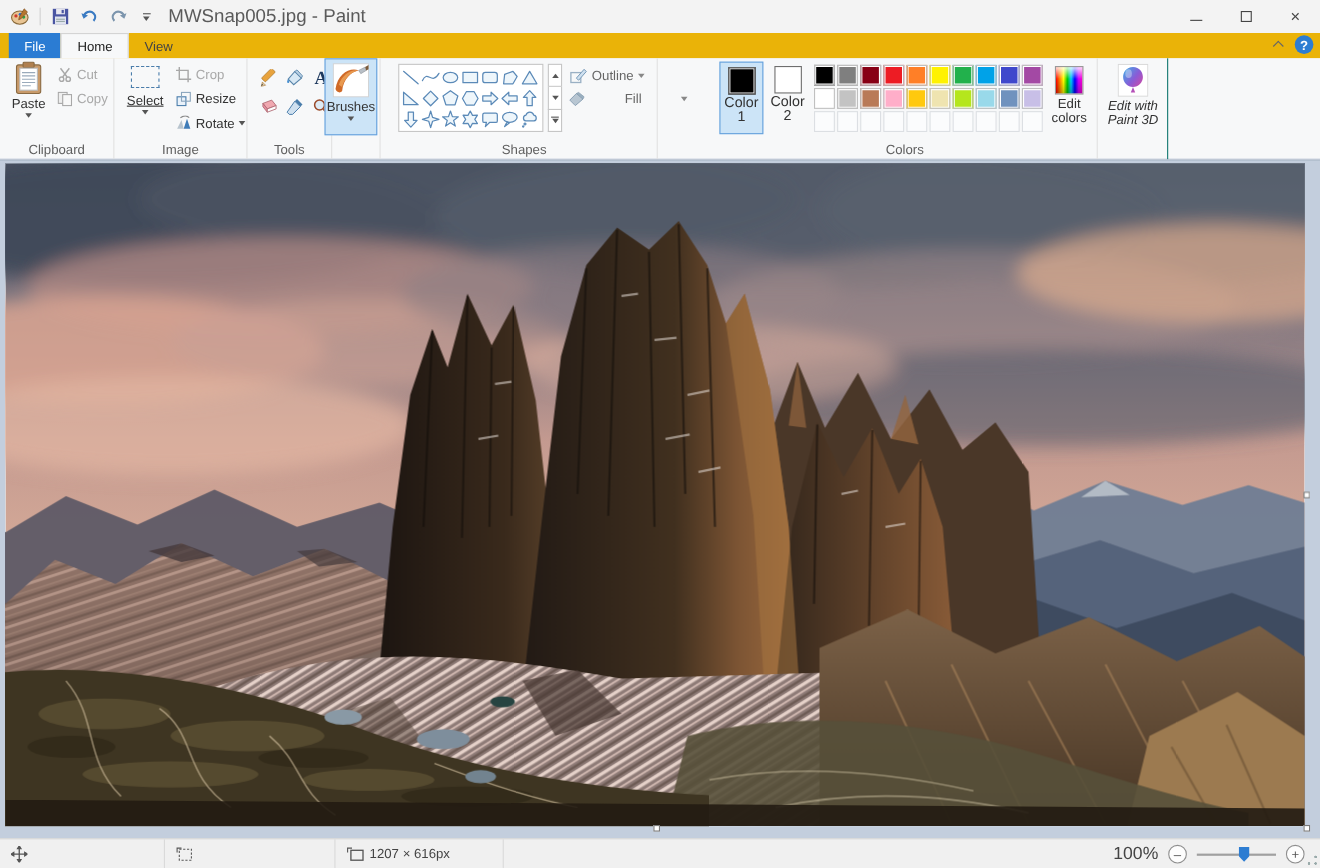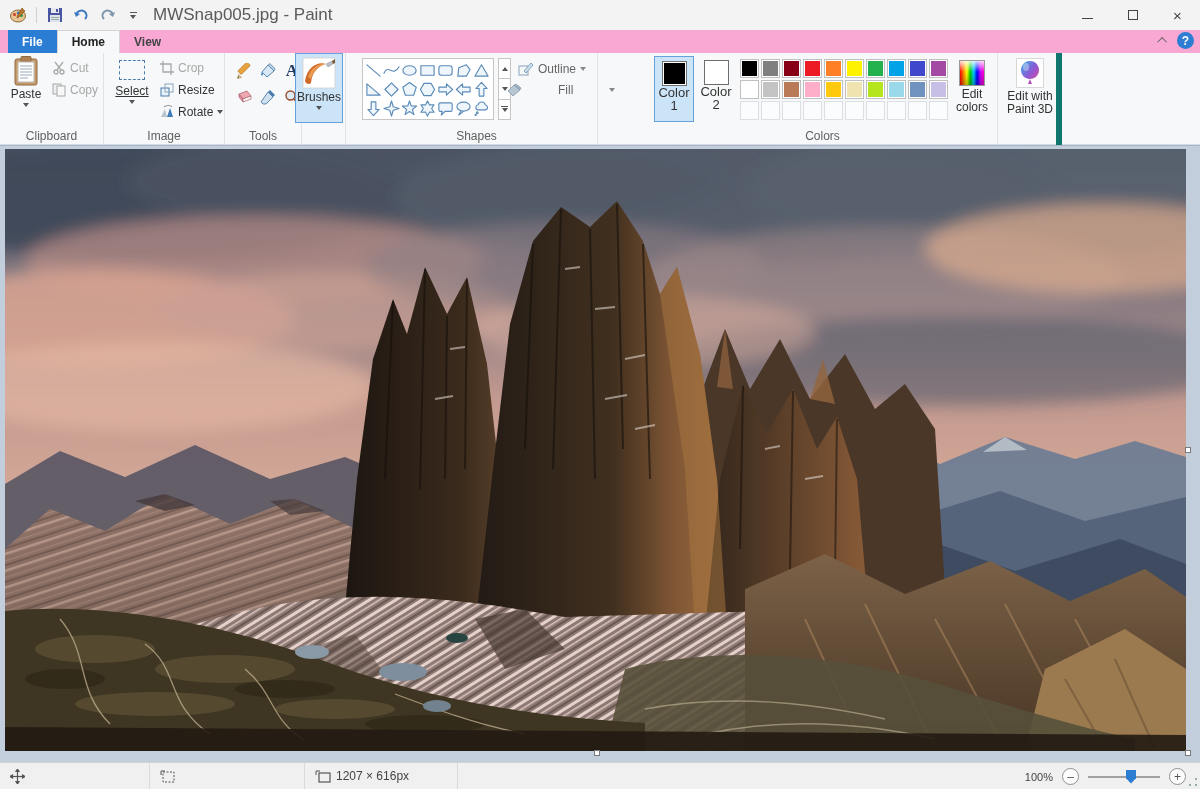--- a/index.html
+++ b/index.html
@@ -14,21 +14,21 @@
   .qat-caret{display:flex;flex-direction:column;align-items:center;gap:2px;}
   .qat-caret .bar{width:7px;height:1px;background:#555;}
   .caret{width:0;height:0;border-left:3px solid transparent;border-right:3px solid transparent;border-top:4px solid #555;display:inline-block;}
   .title-text{margin-left:10px;color:#5a5a5a;font-size:17px;}
   .win-controls{position:absolute;right:0;top:0;height:30px;display:flex;}
   .win-btn{width:45px;height:30px;display:flex;align-items:center;justify-content:center;color:#444;font-size:15px;}
   .max-glyph{width:10px;height:10px;border:1px solid #444;}
   .min-glyph{width:11px;height:1px;background:#444;margin-top:6px;}
 
   
-  .tabrow{position:absolute;left:0;top:30px;width:1200px;height:23px;background:#f9a8d4;display:flex;align-items:flex-end;font-weight:bold;}
+  .tabrow{position:absolute;left:0;top:30px;width:1200px;height:23px;background:#eab308;display:flex;align-items:flex-end;}
   .tab{padding:3px 14px;height:23px;display:flex;align-items:center;font-size:12px;}
   .tab-file{background:#2b7cd3;color:#fff;margin-left:8px;}
   .tab-active{background:#f7f8f9;border:1px solid #d4d4d4;border-bottom:none;color:#222;}
   .tab-plain{color:#444;}
   .ribbon-right{position:absolute;right:6px;top:32px;display:flex;align-items:center;gap:10px;}
   .chev-up{width:7px;height:7px;border-left:1.5px solid #666;border-top:1.5px solid #666;transform:rotate(45deg) translateY(2px);}
   .help-btn{width:17px;height:17px;border-radius:50%;background:#2d7dd2;color:#fff;font-size:12px;font-weight:bold;display:flex;align-items:center;justify-content:center;}
 
   
   .ribbon{position:absolute;left:0;top:53px;width:1200px;height:92px;background:#f7f8f9;border-bottom:1px solid #d4dbe4;}
@@ -56,21 +56,21 @@
   .g-shapes{left:356px;width:242px;}
   .shape-box{position:absolute;left:6px;top:5px;width:132px;height:62px;background:#fff;border:1px solid #c6c6c6;padding:2px 1px;}
   .shape-grid{display:grid;grid-template-columns:repeat(7,18px);grid-auto-rows:19px;justify-items:center;align-items:center;}
   .shape-scroll{position:absolute;left:142px;top:5px;width:13px;height:62px;display:flex;flex-direction:column;}
   .sbtn{flex:1;border:1px solid #c6c6c6;border-top:none;background:#fff;display:flex;flex-direction:column;align-items:center;justify-content:center;gap:1px;}
   .sbtn:first-child{border-top:1px solid #c6c6c6;}
   .tri-up{width:0;height:0;border-left:3px solid transparent;border-right:3px solid transparent;border-bottom:4px solid #555;}
   .tri-down{width:0;height:0;border-left:3px solid transparent;border-right:3px solid transparent;border-top:4px solid #555;}
   .mini-bar{width:7px;height:1px;background:#555;}
   .outline-row{left:162px;top:8px;}
-  .fill-row{left:150px;top:30px;gap:36px;}
+  .fill-row{left:160px;top:30px;gap:36px;}
   
   .g-size{left:598px;width:50px;}
   .size-icon{display:flex;flex-direction:column;gap:3px;align-items:center;width:30px;}
   .size-icon .b1{width:30px;height:2px;background:#1f3b5c;}
   .size-icon .b2{width:30px;height:3px;background:#1f3b5c;}
   .size-icon .b3{width:30px;height:5px;background:#1f3b5c;}
   .size-icon .b4{width:30px;height:7px;background:#1f3b5c;}
   
   .g-colors{left:648px;width:350px;}
   .colorbtn{position:absolute;width:40px;height:66px;top:3px;display:flex;flex-direction:column;align-items:center;padding-top:4px;gap:1px;}
@@ -78,41 +78,41 @@
   .colorbtn .lbl{font-size:13px;color:#333;line-height:12px;}
   .palette{position:absolute;left:92px;top:6px;display:grid;grid-template-columns:repeat(10,21px);grid-auto-rows:21px;}
   .swatch{width:19px;height:19px;border:1px solid #c0c0c0;box-shadow:inset 0 0 0 1px #fff;}
   .swatch.empty{border:1px solid #dcdfe3;background:#fbfcfd;box-shadow:none;}
   .editcolors{position:absolute;left:302px;top:3px;width:44px;display:flex;flex-direction:column;align-items:center;gap:2px;padding-top:4px;}
   .editcolors .icon{width:26px;height:26px;border:1px solid #999;
     background:linear-gradient(180deg,rgba(255,255,255,.85),rgba(255,255,255,0) 45%,rgba(0,0,0,.25)),
                linear-gradient(90deg,#f00,#ff8000,#ff0,#0c0,#0cf,#00f,#c0f,#f0c);}
   .editcolors .lbl,.p3d .lbl{font-size:12px;color:#333;line-height:13px;text-align:center;}
   
-  .g-paint3d{left:998px;width:64px;border-right:6px solid #0f766e;}
+  .g-paint3d{left:998px;width:64px;border-right:1px solid #0f766e;font-style:italic;}
   .p3d{position:absolute;left:3px;top:3px;width:58px;display:flex;flex-direction:column;align-items:center;gap:2px;padding-top:2px;}
 
   
   .canvas-area{position:absolute;left:0;top:145px;width:1200px;height:617px;background:#c3cedd;border-top:1px solid #aab6c6;}
   .paint-canvas{position:absolute;left:5px;top:3px;width:1181px;height:602px;background:#fff;}
   .paint-canvas svg{display:block;width:100%;height:100%;}
   .handle{position:absolute;width:6px;height:6px;background:#fff;border:1px solid #7a7a7a;}
   .h-right{left:1185px;top:301px;}
   .h-bottom{left:594px;top:604px;}
   .h-corner{left:1185px;top:604px;}
 
   
   .statusbar{position:absolute;left:0;top:762px;width:1200px;height:27px;background:#f0f0f0;border-top:1px solid #d4d4d4;display:flex;align-items:center;}
   .ssec{height:27px;display:flex;align-items:center;gap:5px;padding:0 10px;border-right:1px solid #dadada;font-size:12px;color:#444;}
   .ssec.s1{width:150px;}
   .ssec.s2{width:155px;}
   .ssec.s3{width:153px;}
   .ssec.s4{width:142px;}
   .zoomcluster{position:absolute;right:14px;top:0;height:27px;display:flex;align-items:center;gap:9px;}
-  .zoom-label{font-size:11px;color:#444;text-align:center;}
+  .zoom-label{font-size:16px;color:#444;text-align:center;}
   .roundbtn{width:17px;height:17px;border-radius:50%;border:1px solid #8f8f8f;background:#fdfdfd;display:flex;align-items:center;justify-content:center;color:#555;font-size:12px;line-height:1;}
   .slider{position:relative;width:72px;height:14px;}
   .slider .track{position:absolute;left:0;right:0;top:6px;height:2px;background:#a0a0a0;}
   .slider .thumb{position:absolute;left:38px;top:0;width:10px;height:14px;background:#2d7dd2;clip-path:polygon(0 0,100% 0,100% 62%,50% 100%,0 62%);}
   .grip{position:absolute;right:2px;bottom:2px;width:10px;height:10px;
     background:radial-gradient(circle at 8px 2px,#9aa 1px,transparent 1.4px),radial-gradient(circle at 8px 8px,#9aa 1px,transparent 1.4px),radial-gradient(circle at 2px 8px,#9aa 1px,transparent 1.4px);}
 </style>
 </head>
 <body>
 

